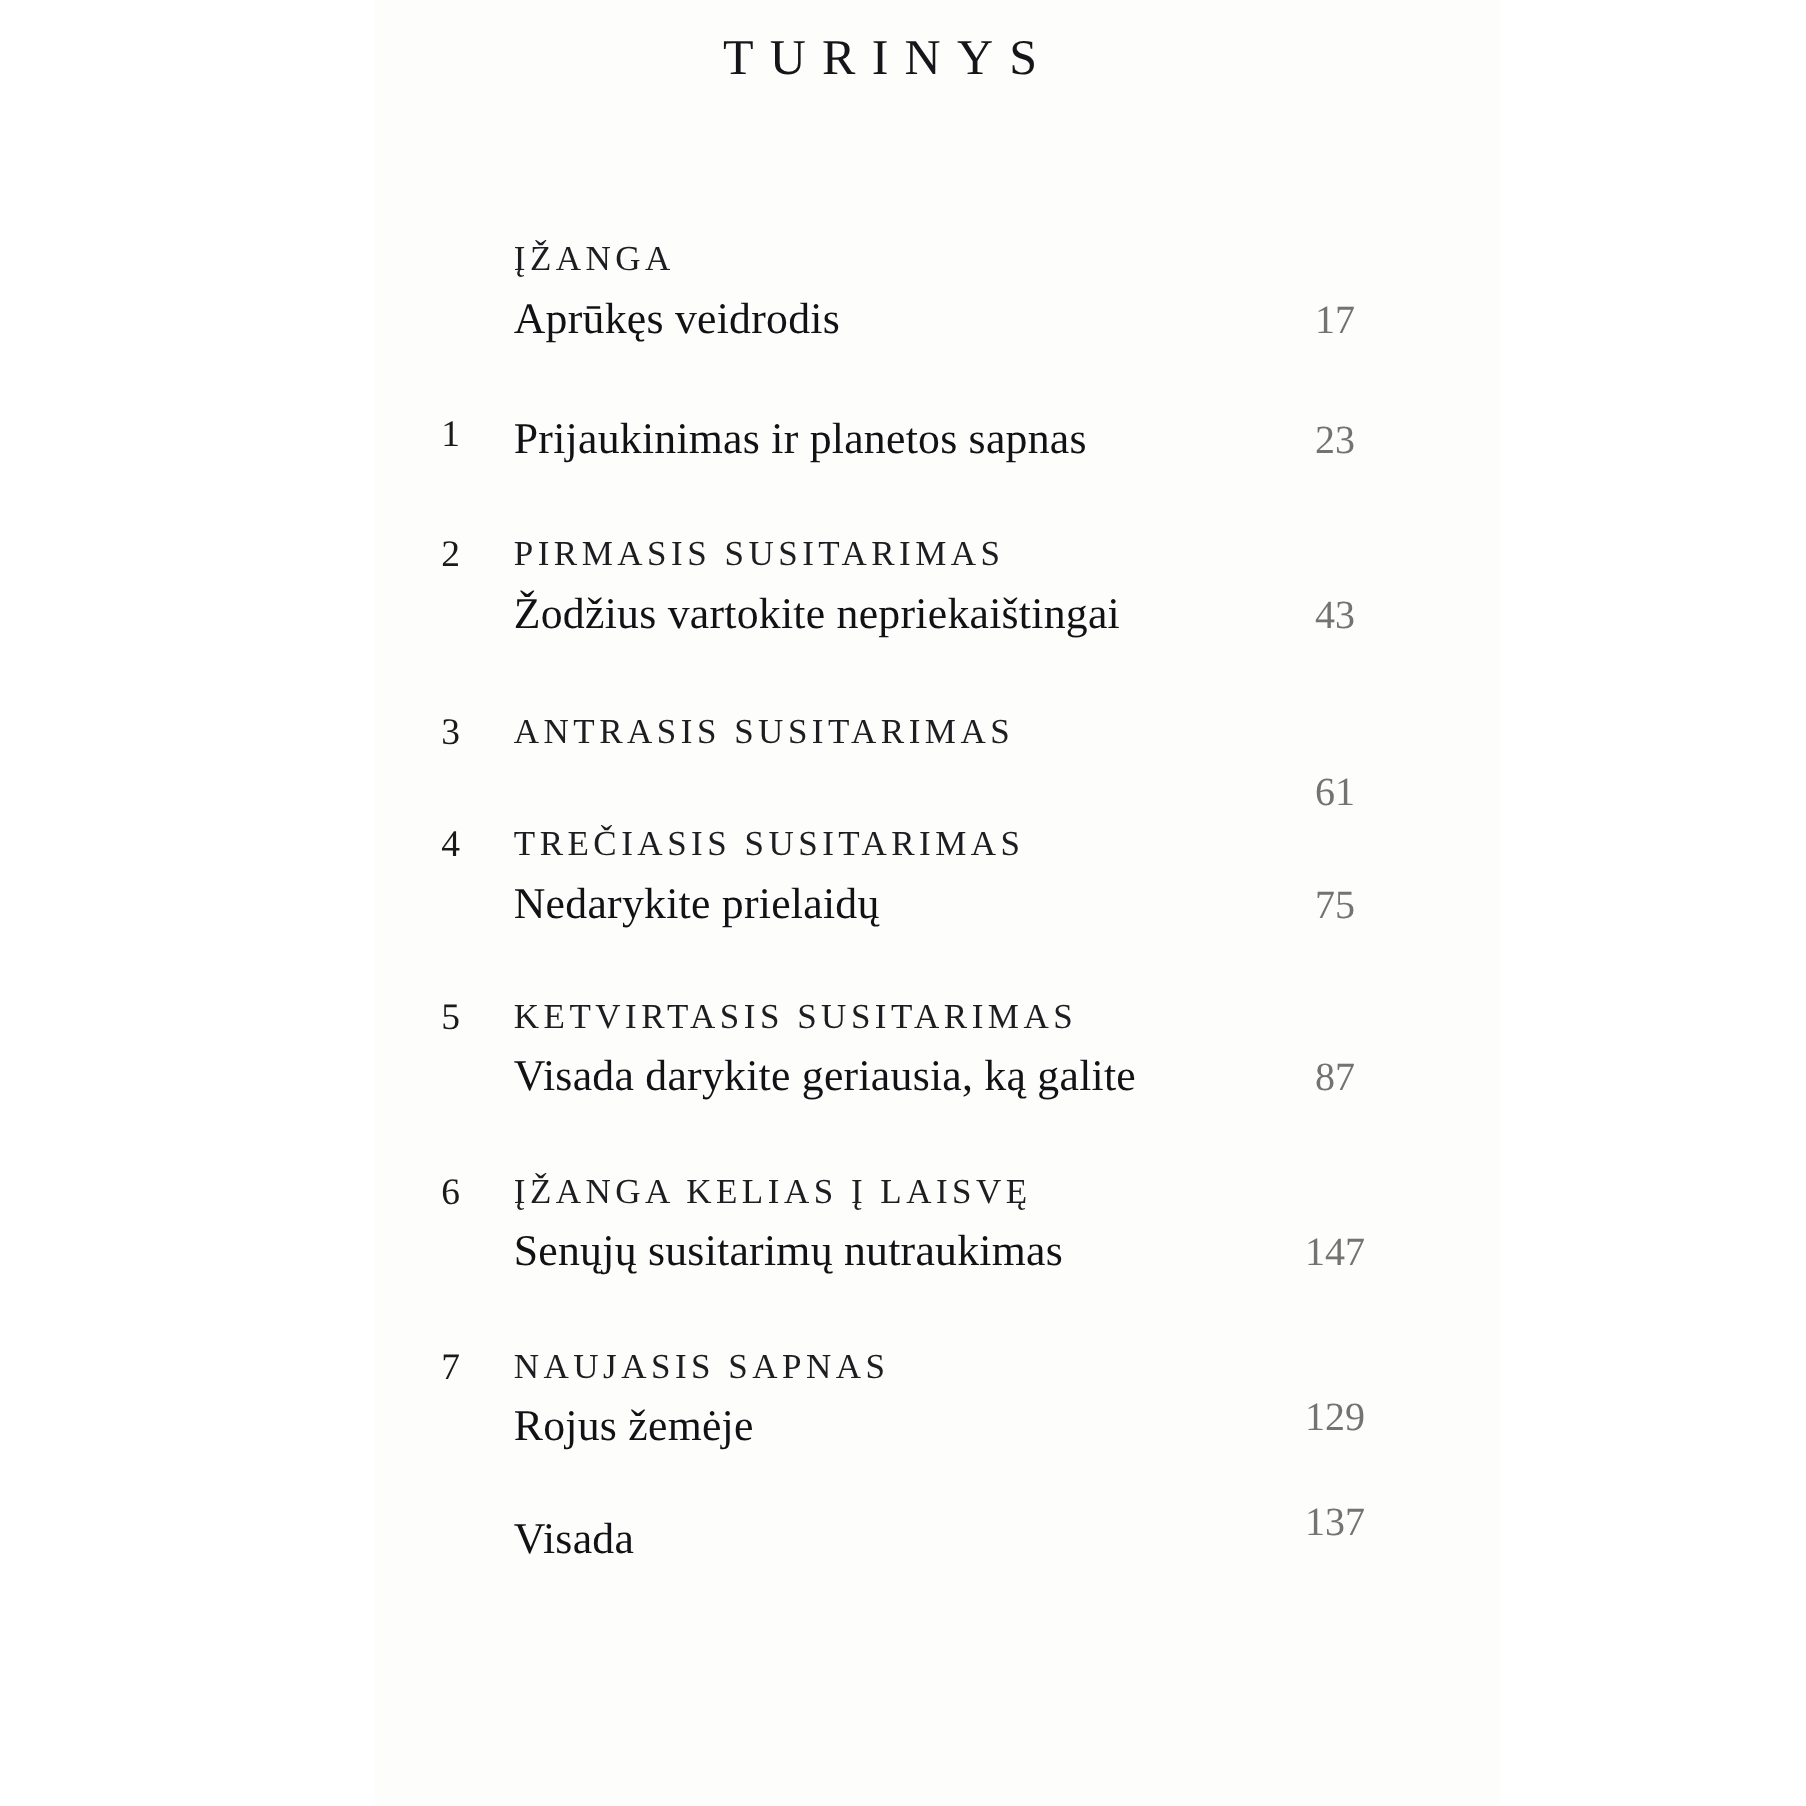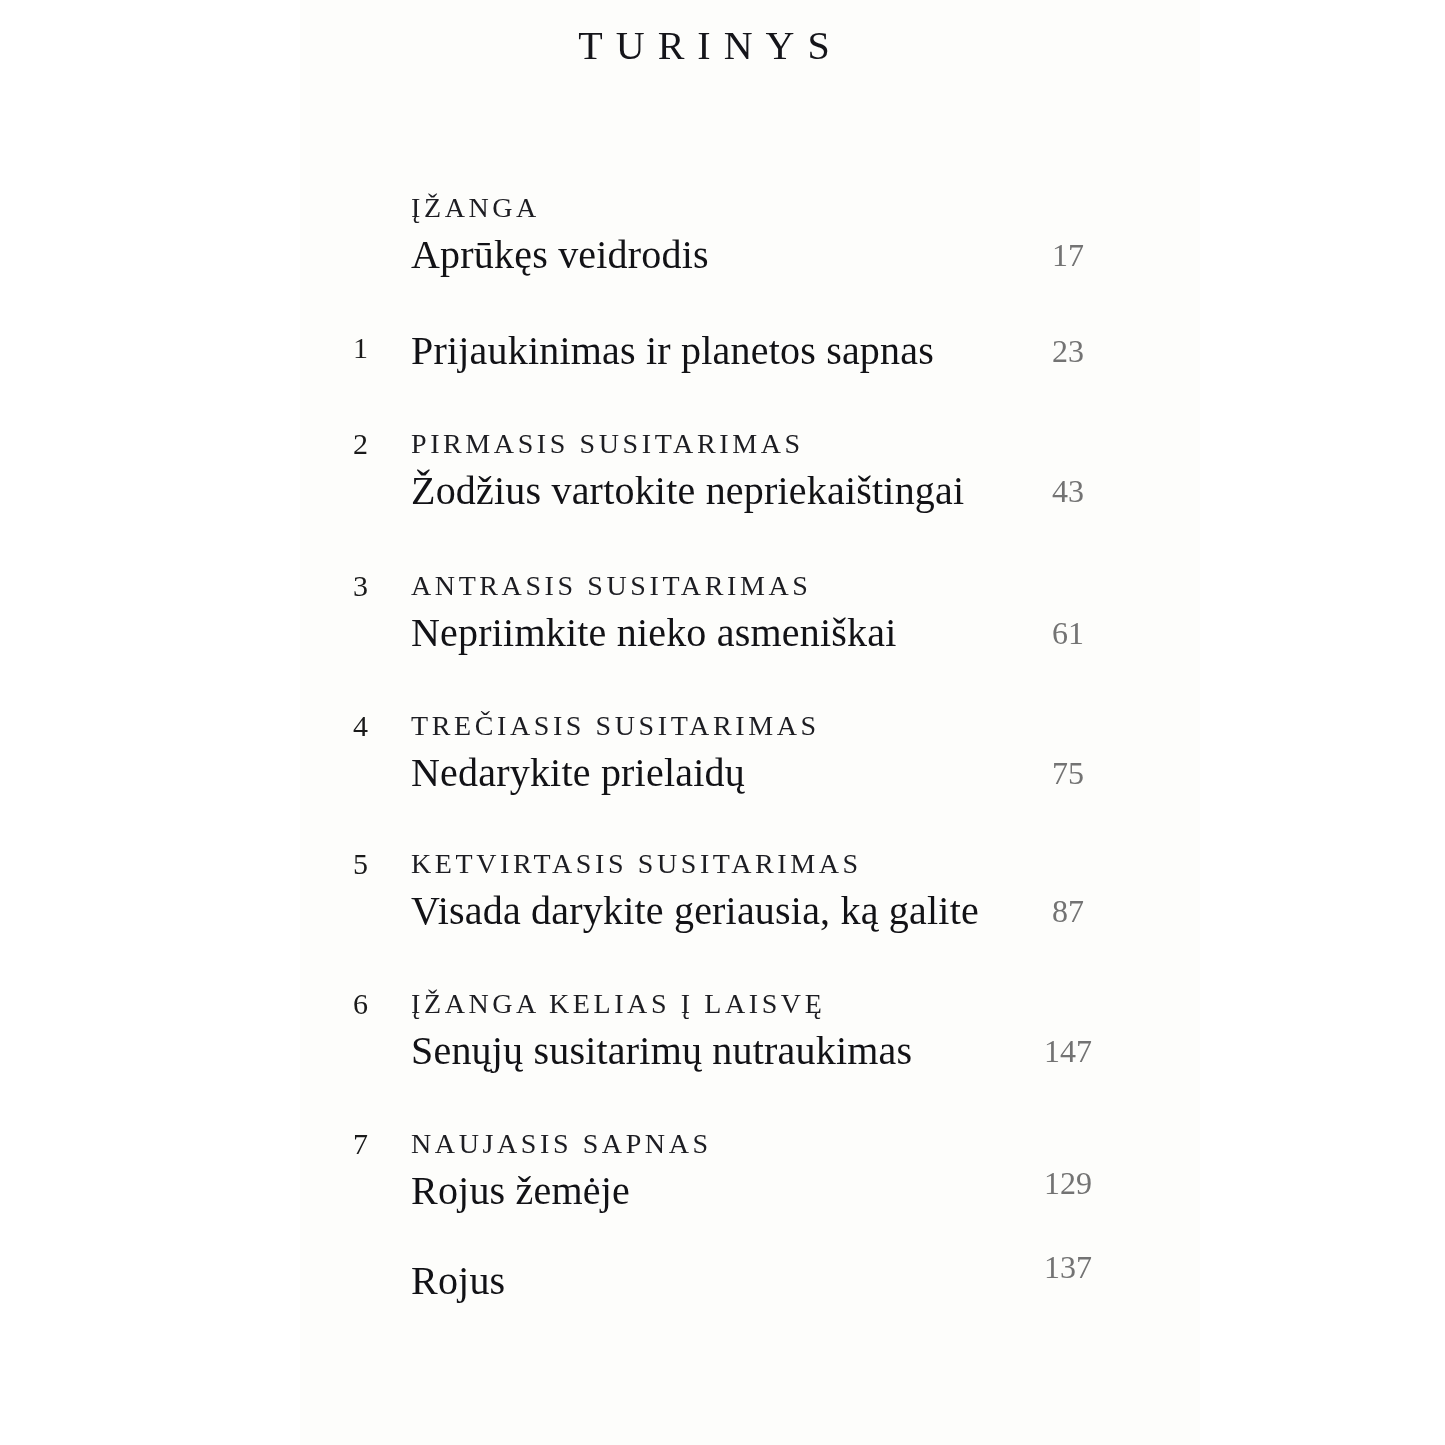--- a/index.html
+++ b/index.html
@@ -88,21 +88,21 @@
   .entry-kicker {
     font-size: 28px;
     line-height: 44px;
     letter-spacing: 3.6px;
     color: #1d1d22;
     white-space: nowrap;
     font-family: "Liberation Serif", "DejaVu Serif", serif;
   }
 
   .entry-title {
-    font-size: 40px;
+    font-size: 35px;
     line-height: 50px;
     letter-spacing: 0.2px;
     color: #121216;
     white-space: nowrap;
     font-family: "Liberation Serif", "DejaVu Serif", serif;
   }
 
   .entry-page {
     position: absolute;
     right: 0;
@@ -171,21 +171,20 @@
         </div>
         <div class="entry-page on-title-line-2">43</div>
       </div>
     </div>
 
     <div class="toc-entry e-ch3">
       <div class="entry-body">
         <div class="entry-num">3</div>
         <div class="entry-text">
           <div class="entry-kicker">ANTRASIS SUSITARIMAS</div>
-          <div class="entry-title">Nepriimkite nieko asmeniškai</div>
         </div>
         <div class="entry-page on-title-line-2">61</div>
       </div>
     </div>
 
     <div class="toc-entry e-ch4">
       <div class="entry-body">
         <div class="entry-num">4</div>
         <div class="entry-text">
           <div class="entry-kicker">TREČIASIS SUSITARIMAS</div>
@@ -226,20 +225,20 @@
         </div>
         <div class="entry-page raised" style="top:36px;">129</div>
       </div>
     </div>
 
     <div class="toc-entry e-maldos">
       <div class="entry-body">
 
         <div class="entry-text">
 
-          <div class="entry-title">Rojus</div>
+          <div class="entry-title">Visada</div>
         </div>
         <div class="entry-page raised">137</div>
       </div>
     </div>
 
   </div>
 </div>
 
 </body></html>

